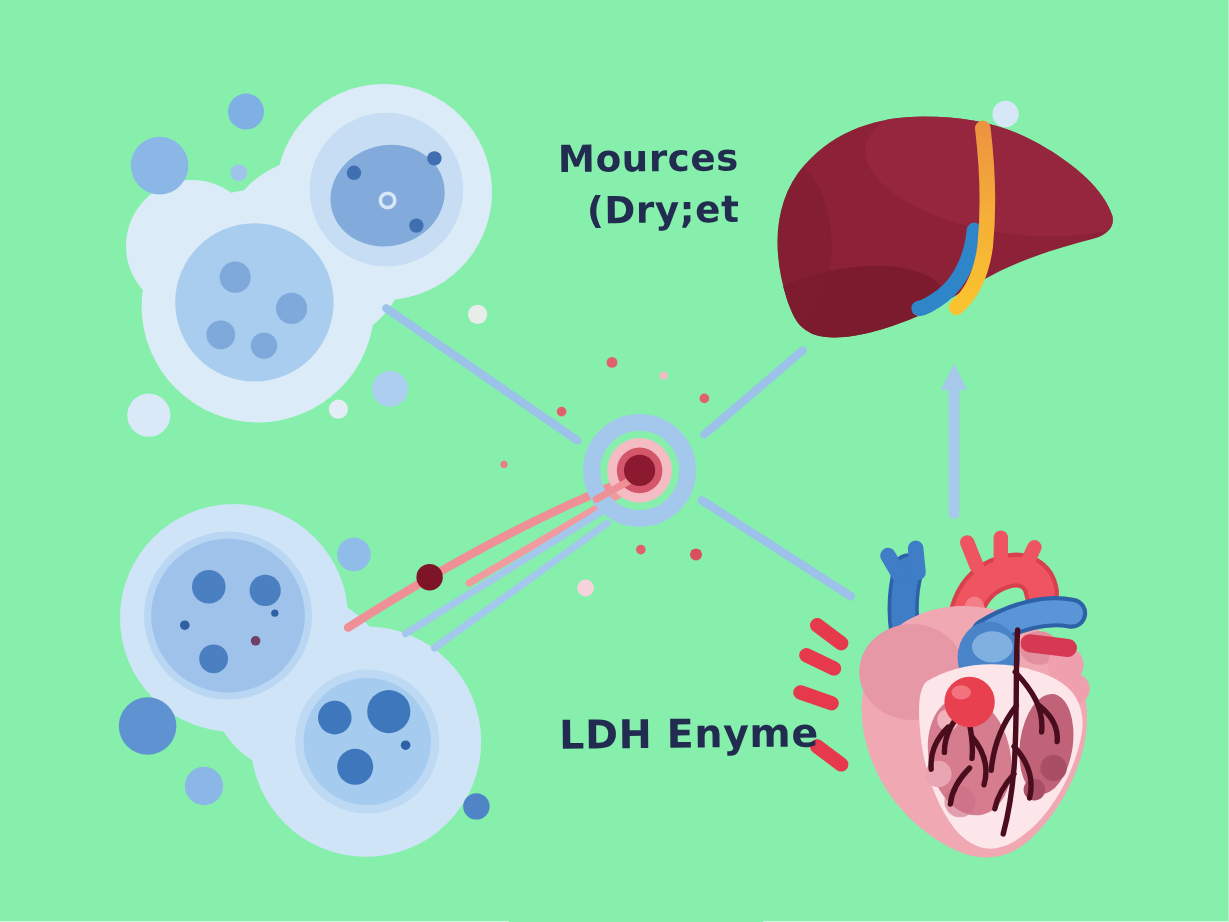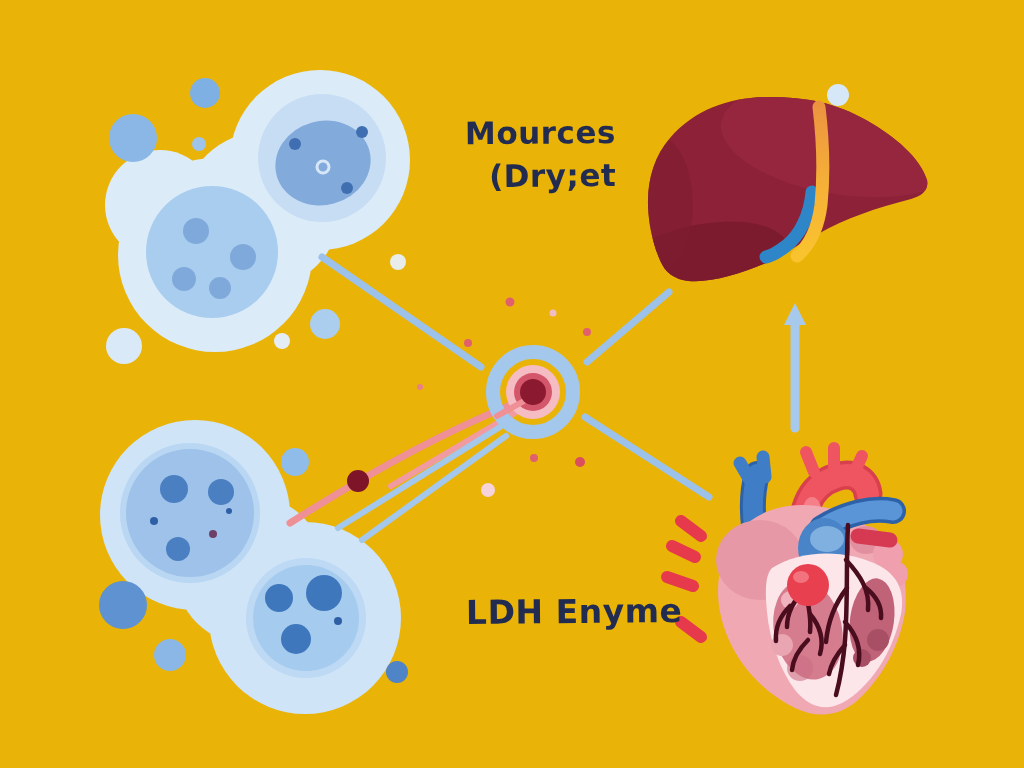--- a/index.html
+++ b/index.html
@@ -1,17 +1,17 @@
 <!DOCTYPE html>
 <html><head>
 <meta charset="utf-8">
 <style>
   html,body{margin:0;padding:0;background:#ffffff;}
   .canvas{
-    position:relative;width:1024px;height:768px;background:#eab308;
+    position:relative;width:1024px;height:768px;background:#86efac;
     overflow:hidden;font-family:"DejaVu Sans",sans-serif;
   }
   .canvas svg{position:absolute;left:0;top:0;}
   .label{
     position:absolute;color:#222c50;font-weight:700;
     font-family:"DejaVu Sans",sans-serif;letter-spacing:.5px;
   }
   .label-sources{
     left:380px;top:112px;width:236px;text-align:right;
     font-size:31px;line-height:1.38;transform:rotate(-.5deg);

